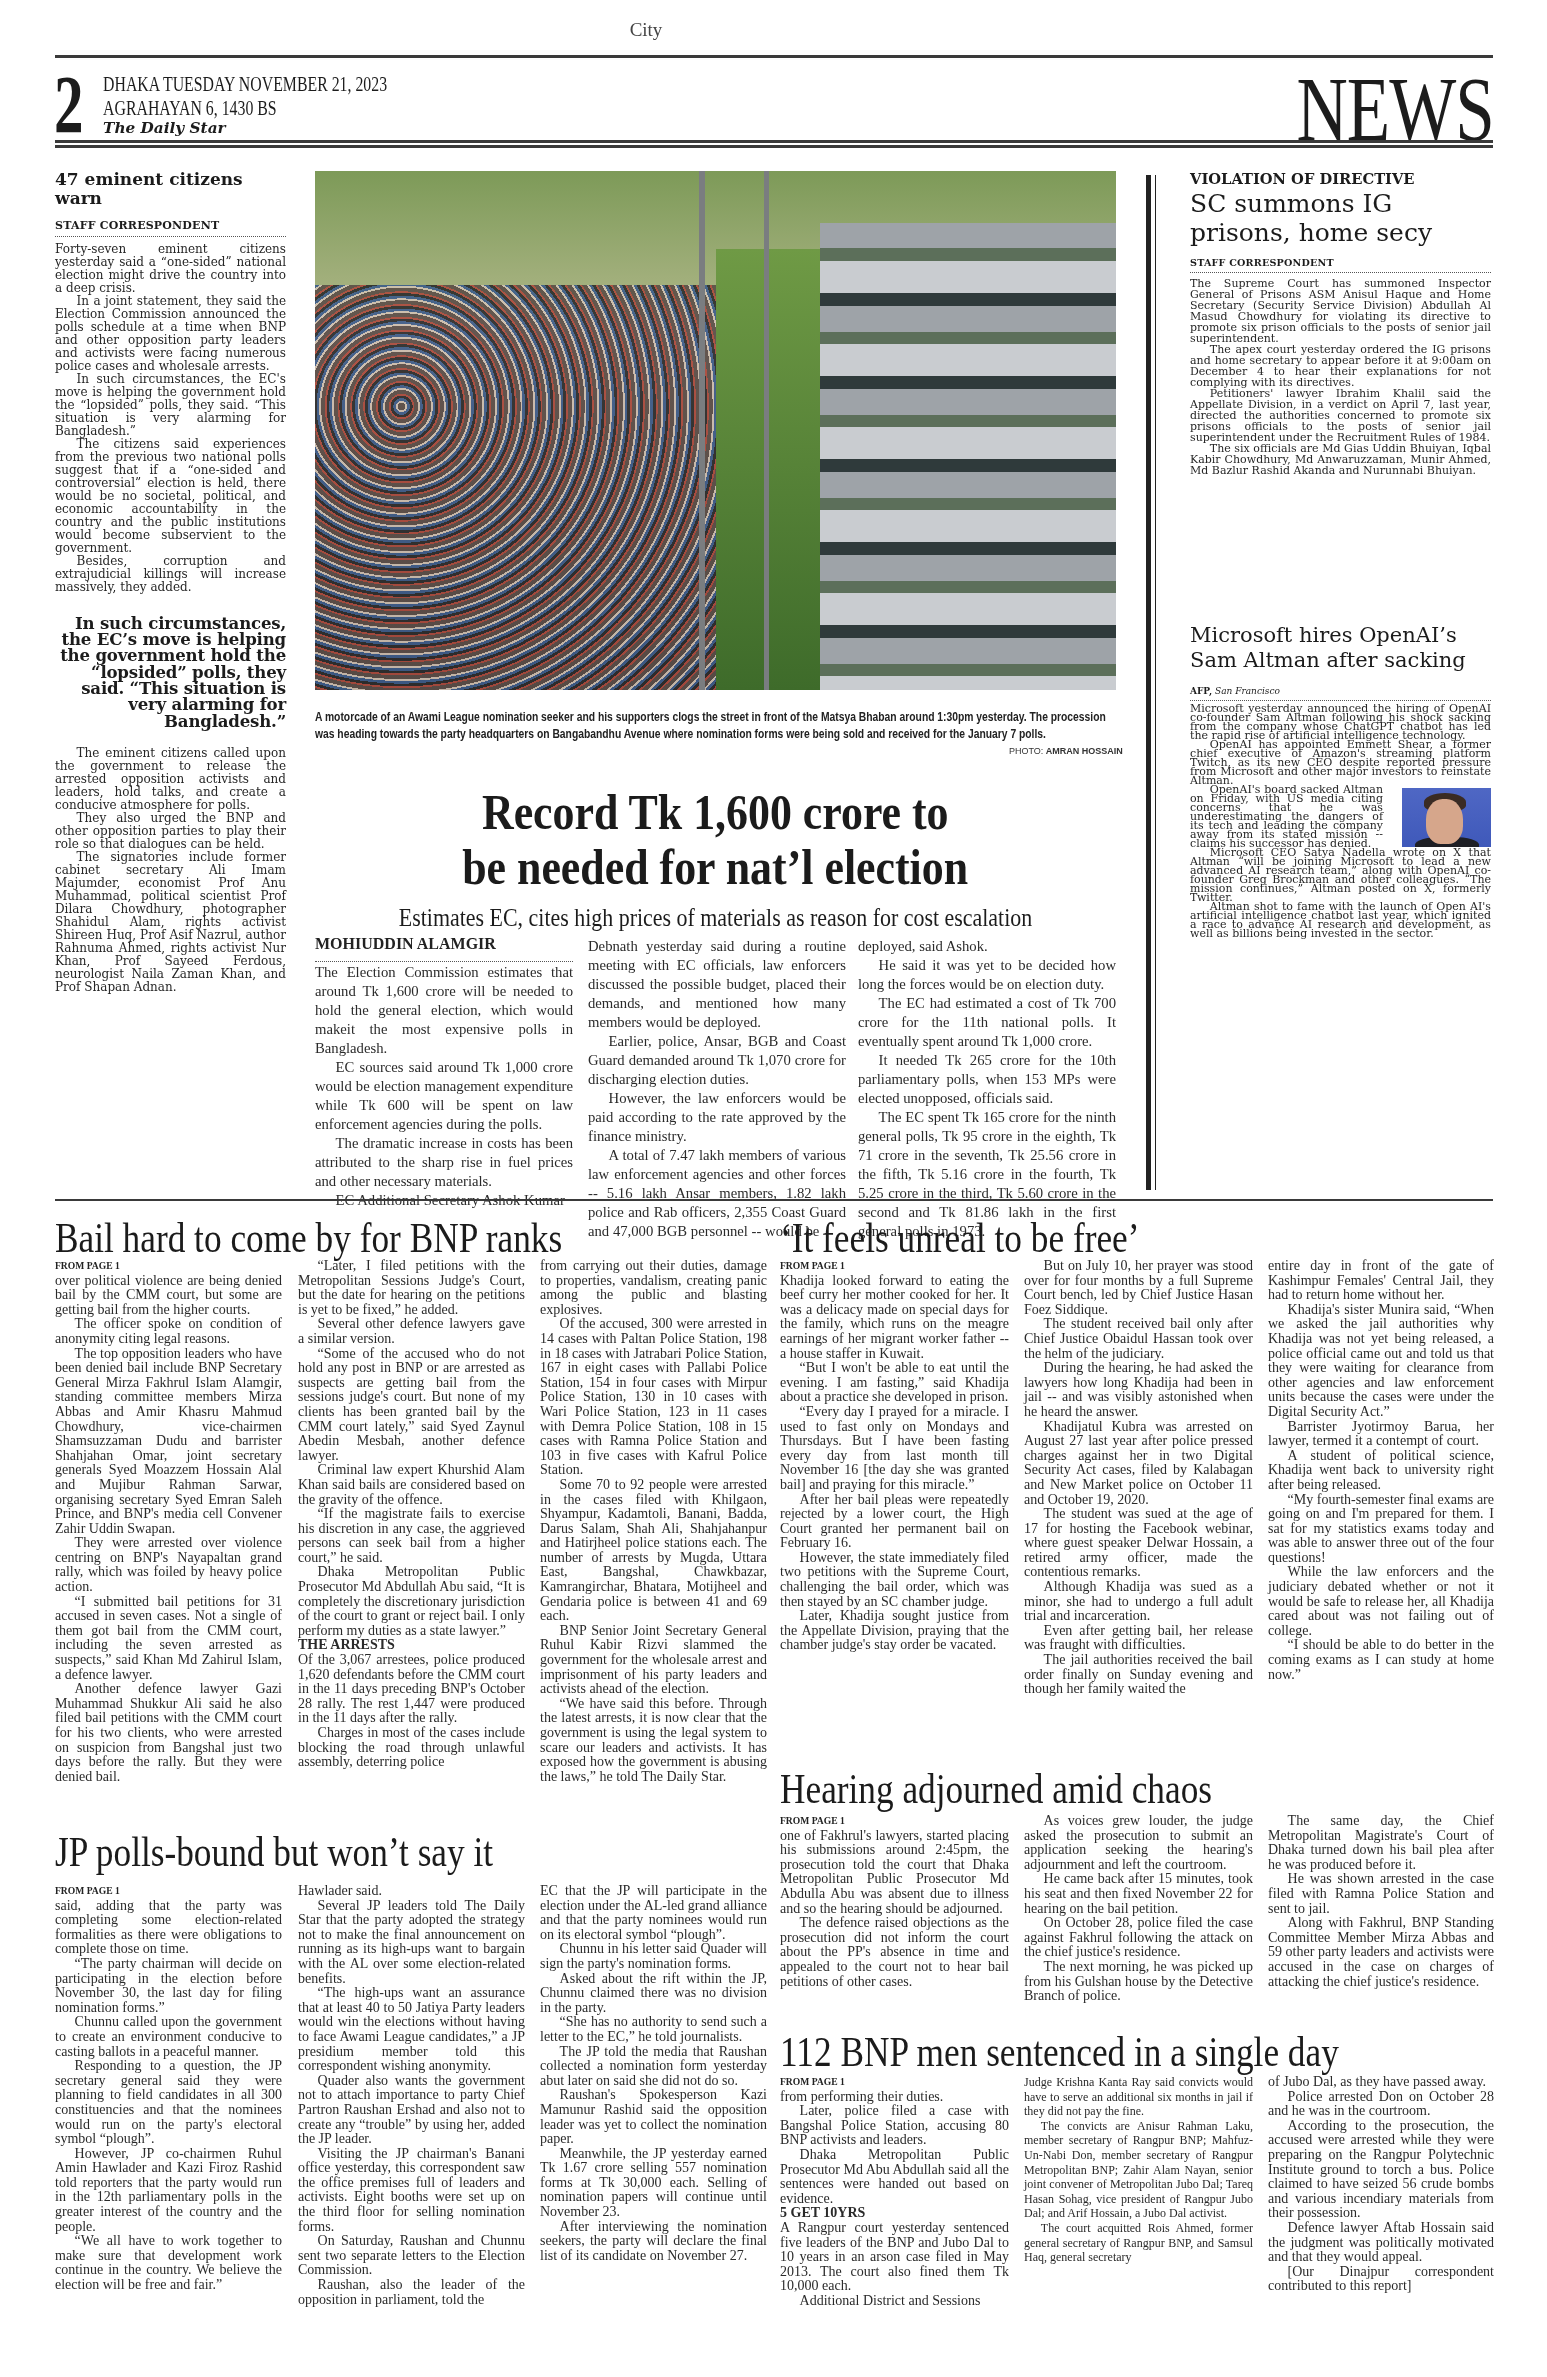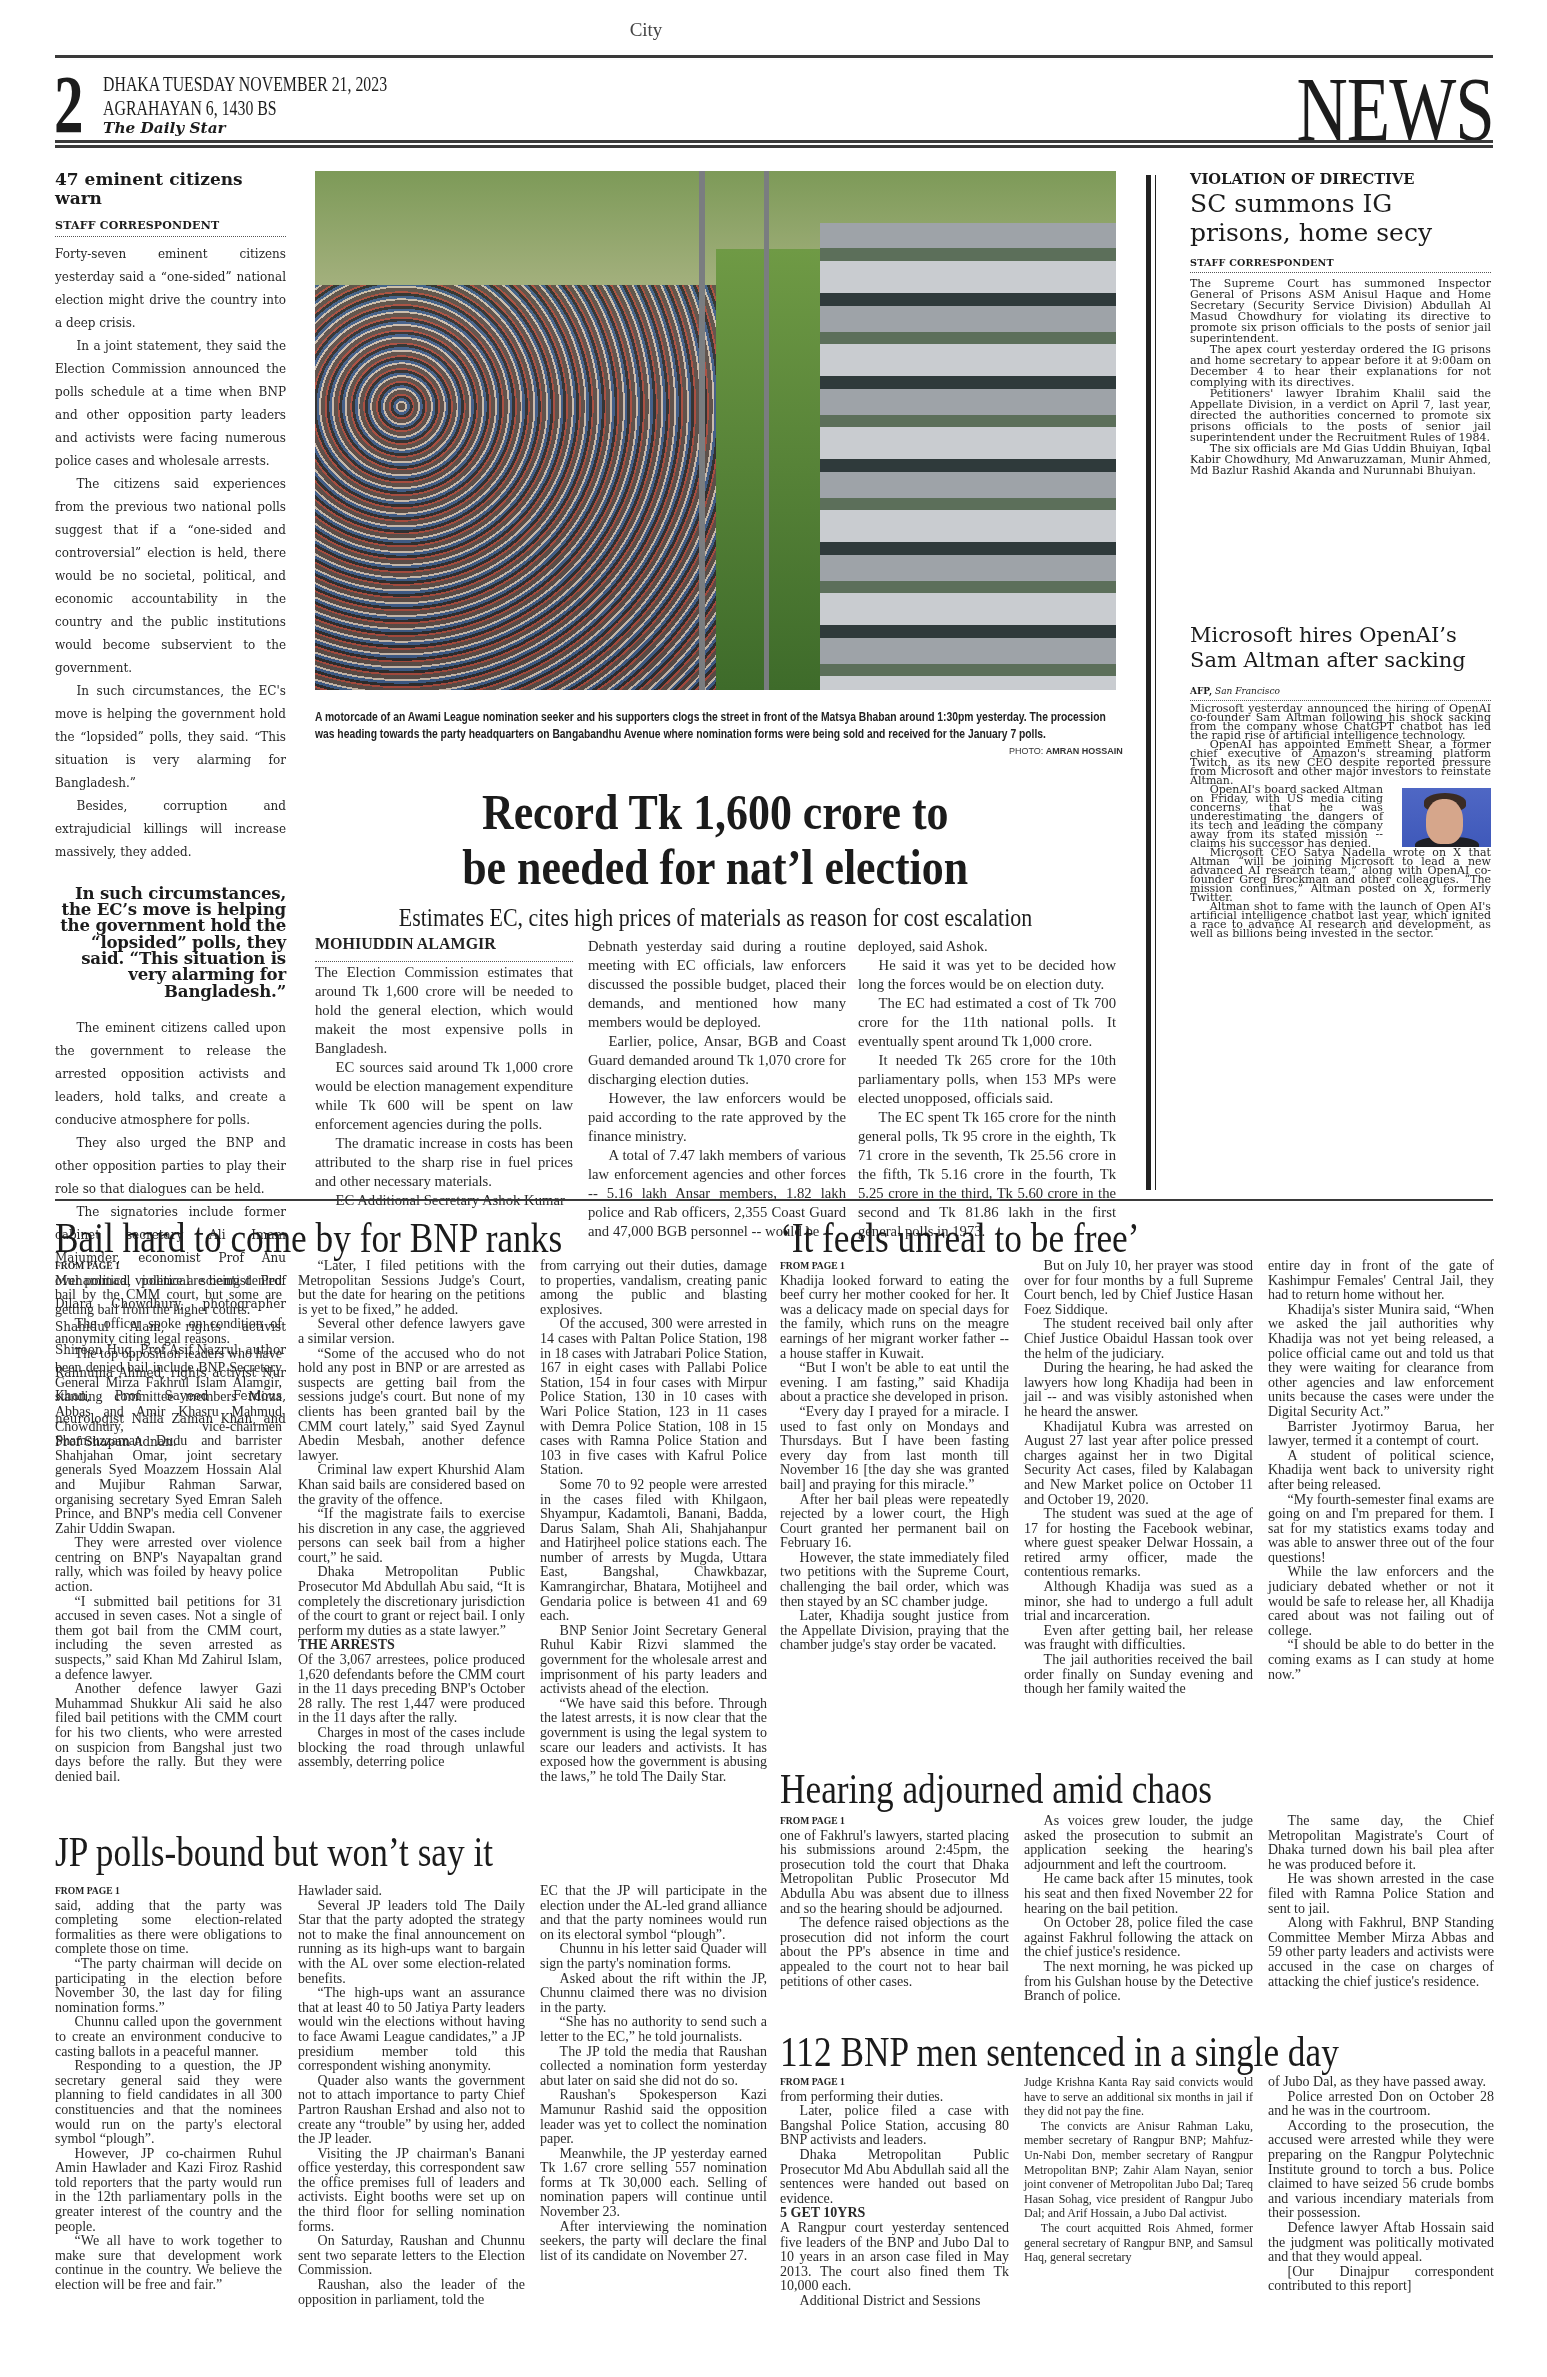--- a/index.html
+++ b/index.html
@@ -13,21 +13,21 @@
   .pageno { left: 54px; top: 64px; font-family: "Liberation Serif", serif; font-size: 82px; font-weight: bold; line-height: 1; transform: scaleX(0.72); transform-origin: left top; }
   .dateline { left: 103px; top: 72px; font-family: "Liberation Serif", serif; font-size: 22px; line-height: 24px; transform: scaleX(0.72); transform-origin: left top; white-space: nowrap; }
   .brand { left: 103px; top: 119px; font-family: "DejaVu Serif", serif; font-style: italic; font-weight: bold; font-size: 15.3px; }
   .newsword { right: 54px; top: 64px; font-family: "Liberation Serif", serif; font-size: 91px; line-height: 1; transform: scaleX(0.78); transform-origin: right top; letter-spacing: -1.3px; }
 
   
   .hl { font-family: "DejaVu Serif", serif; color: #1b1b1b; line-height: 1.12; }
   .hl-cond { font-family: "Liberation Serif", serif; transform-origin: left top; white-space: nowrap; color: #1b1b1b; line-height: 1; }
   .byline { font-family: "DejaVu Serif", serif; font-weight: bold; font-size: 11px; letter-spacing: 0.2px; }
   .dots { border-bottom: 1.3px dotted #555; height: 0; }
-  .body { font-family: "DejaVu Serif", serif; font-size: 12px; line-height: 23px; text-align: justify; color: #262626; }
+  .body { font-family: "DejaVu Serif", serif; font-size: 12px; line-height: 13px; text-align: justify; color: #262626; }
   .body p { margin: 0; text-indent: 1.8em; }
   .body p.first { text-indent: 0; }
   .cond { font-family: "Liberation Serif", serif; font-size: 16px; line-height: 20.4px; text-align: justify; color: #2a2a2a; }
   .cond p { margin: 0; text-indent: 1.4em; }
   .cond p.first { text-indent: 0; }
   .cond .sub { font-weight: bold; text-indent: 0; }
   .frompage { font-family: "Liberation Serif", serif; font-weight: bold; font-size: 11px; color: #222; }
 
   
   .photo { left: 315px; top: 171px; width: 801px; height: 519px; overflow: hidden;
@@ -67,22 +67,22 @@
 <div class="rule" style="left:55px;top:140px;width:1438px;height:2.6px;"></div>
 <div class="rule" style="left:55px;top:145px;width:1438px;height:2.6px;"></div>
 
 <div class="abs" style="left:55px;top:167px;width:231px;">
   <div class="hl" style="font-size:17px;font-weight:bold;margin-top:2.6px;">47 eminent citizens warn</div>
   <div class="byline" style="margin-top:11.5px;">STAFF CORRESPONDENT</div>
   <div class="dots" style="margin-top:3.8px;"></div>
   <div class="body" style="margin-top:6.4px;">
     <p class="first">Forty-seven eminent citizens yesterday said a “one-sided” national election might drive the country into a deep crisis.</p>
     <p>In a joint statement, they said the Election Commission announced the polls schedule at a time when BNP and other opposition party leaders and activists were facing numerous police cases and wholesale arrests.</p>
+    <p>In such circumstances, the EC's move is helping the government hold the “lopsided” polls, they said. “This situation is very alarming for Bangladesh.”</p>
     <p>The citizens said experiences from the previous two national polls suggest that if a “one-sided and controversial” election is held, there would be no societal, political, and economic accountability in the country and the public institutions would become subservient to the government.</p>
-    <p>In such circumstances, the EC's move is helping the government hold the “lopsided” polls, they said. “This situation is very alarming for Bangladesh.”</p>
     <p>Besides, corruption and extrajudicial killings will increase massively, they added.</p>
   </div>
   <div class="pullquote" style="margin:20.4px 0 18px 0;">In such circumstances, the EC’s move is helping the government hold the “lopsided” polls, they said. “This situation is very alarming for Bangladesh.”</div>
   <div class="body">
     <p>The eminent citizens called upon the government to release the arrested opposition activists and leaders, hold talks, and create a conducive atmosphere for polls.</p>
     <p>They also urged the BNP and other opposition parties to play their role so that dialogues can be held.</p>
     <p>The signatories include former cabinet secretary Ali Imam Majumder, economist Prof Anu Muhammad, political scientist Prof Dilara Chowdhury, photographer Shahidul Alam, rights activist Shireen Huq, Prof Asif Nazrul, author Rahnuma Ahmed, rights activist Nur Khan, Prof Sayeed Ferdous, neurologist Naila Zaman Khan, and Prof Shapan Adnan.</p>
   </div>
 </div>
 

